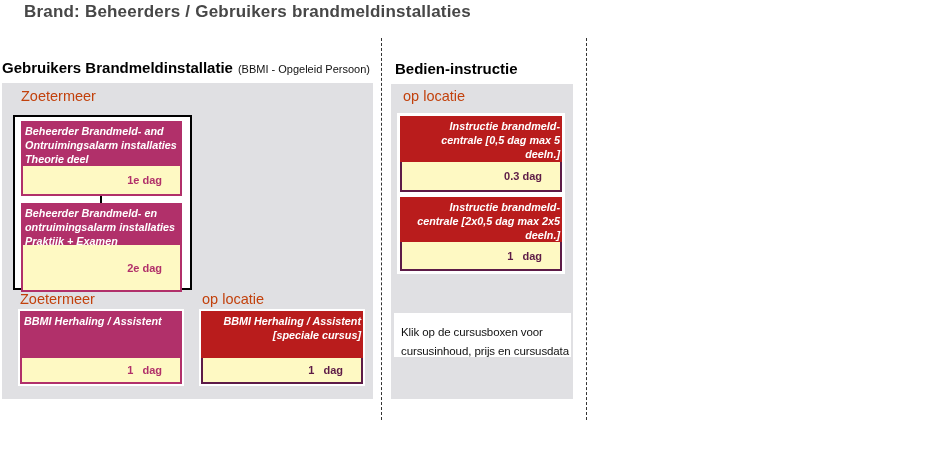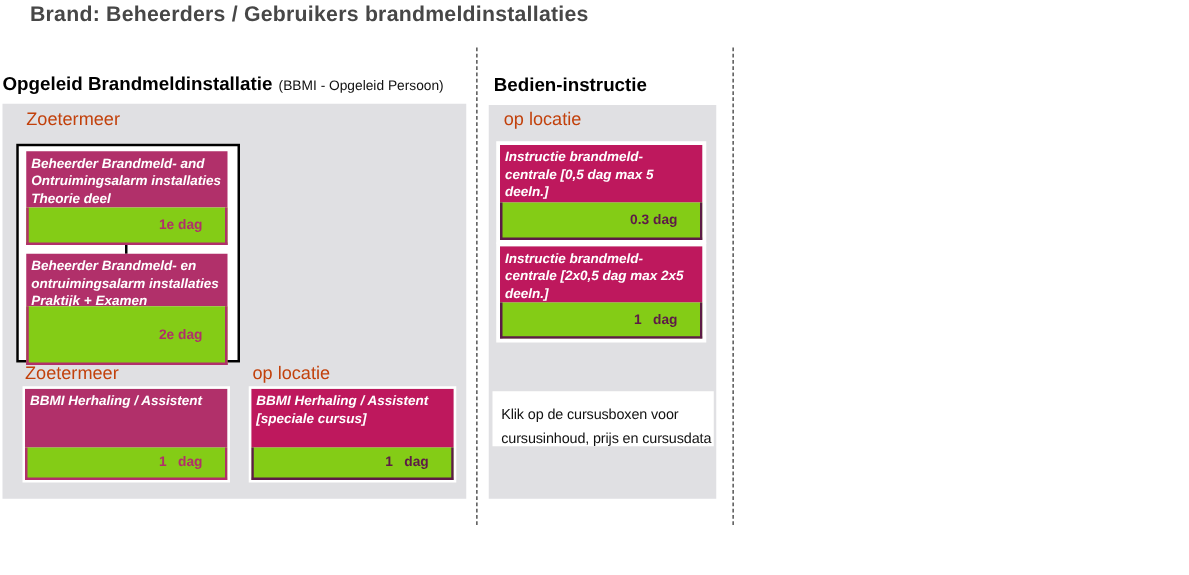--- a/index.html
+++ b/index.html
@@ -59,32 +59,32 @@
     font-size: 10.8px;
     font-weight: bold;
     line-height: 14px;
     padding: 3px 2px 0 4px;
     white-space: pre;
     overflow: hidden;
     font-style: italic;
   }
   .course-body {
     flex: 1;
-    background: #84cc16;
+    background: #fef9c3;
     display: flex;
     align-items: center;
     justify-content: flex-end;
     padding-right: 18px;
     font-size: 11px;
     font-weight: bold;
     white-space: pre;
   }
   .pink .course-head { background: #b1306a; }
   .pink .course-body { border: 2px solid #b1306a; border-top: none; color: #b1306a; }
-  .purple .course-head { background: #be185d; }
+  .purple .course-head { background: #b91c1c; text-align: right; }
   .purple .course-body { border: 2px solid #5d1b47; border-top: none; color: #5d1b47; }
   .white-rim2 { outline: 2px solid #fff; }
   .white-rim3 { outline: 3px solid #fff; }
 
   .box-a  { left: 21px;  top: 121px; width: 161px; height: 75px; }
   .box-a .course-head { height: 45px; }
   .box-b  { left: 21px;  top: 203px; width: 161px; height: 89px; }
   .box-b .course-head { height: 42px; }
   .box-c  { left: 20px;  top: 311px; width: 162px; height: 73px; }
   .box-c .course-head { height: 47px; }
@@ -110,21 +110,21 @@
 <body>
 
 <div class="page">
 
   <div class="abs page-title">Brand: Beheerders / Gebruikers brandmeldinstallaties</div>
 
   <div class="abs dash-line dash-1"></div>
   <div class="abs dash-line dash-2"></div>
 
   <div class="abs section-header left-header">
-    <span>Opgeleid Brandmeldinstallatie</span><span class="header-sub">(BBMI - Opgeleid Persoon)</span>
+    <span>Gebruikers Brandmeldinstallatie</span><span class="header-sub">(BBMI - Opgeleid Persoon)</span>
   </div>
 
   <div class="abs panel left-panel"></div>
 
   <div class="abs group-label lbl-zoetermeer-1">Zoetermeer</div>
 
   <div class="abs frame"></div>
 
   <div class="abs course pink box-a">
     <div class="course-head">Beheerder Brandmeld- and

